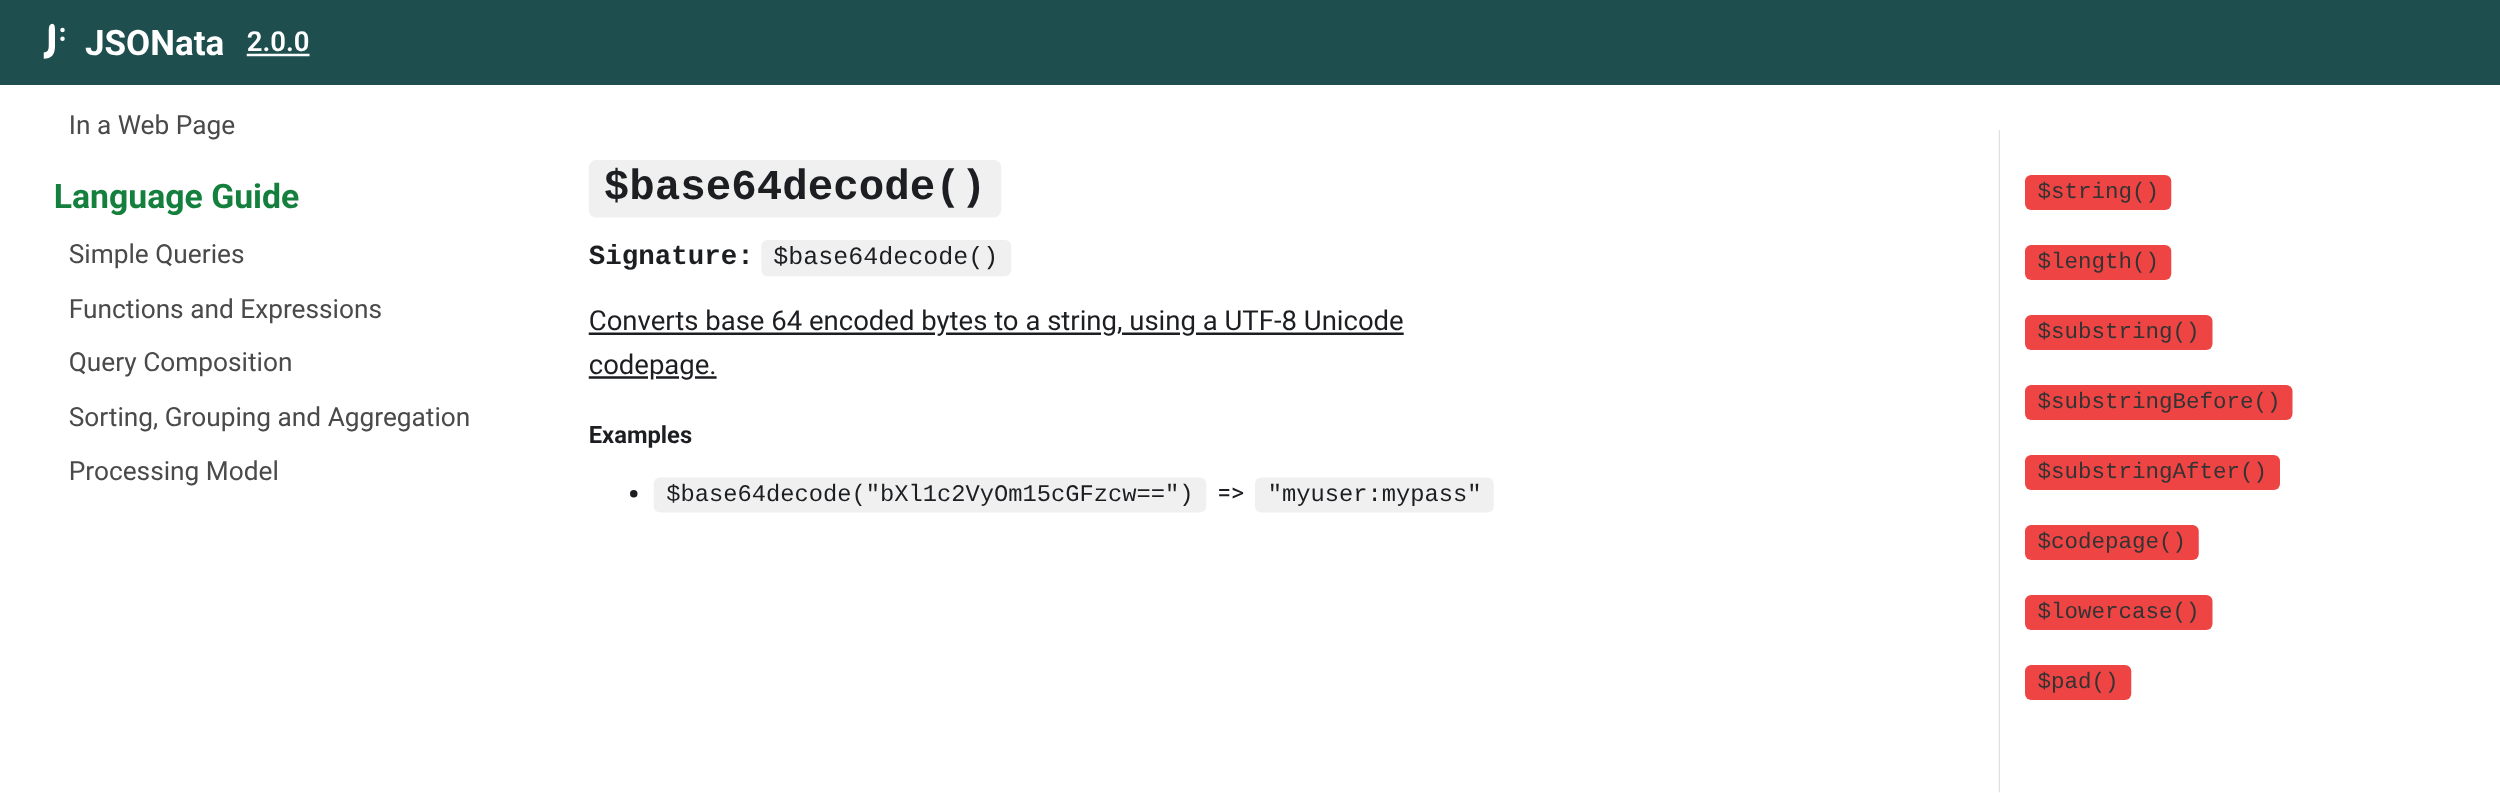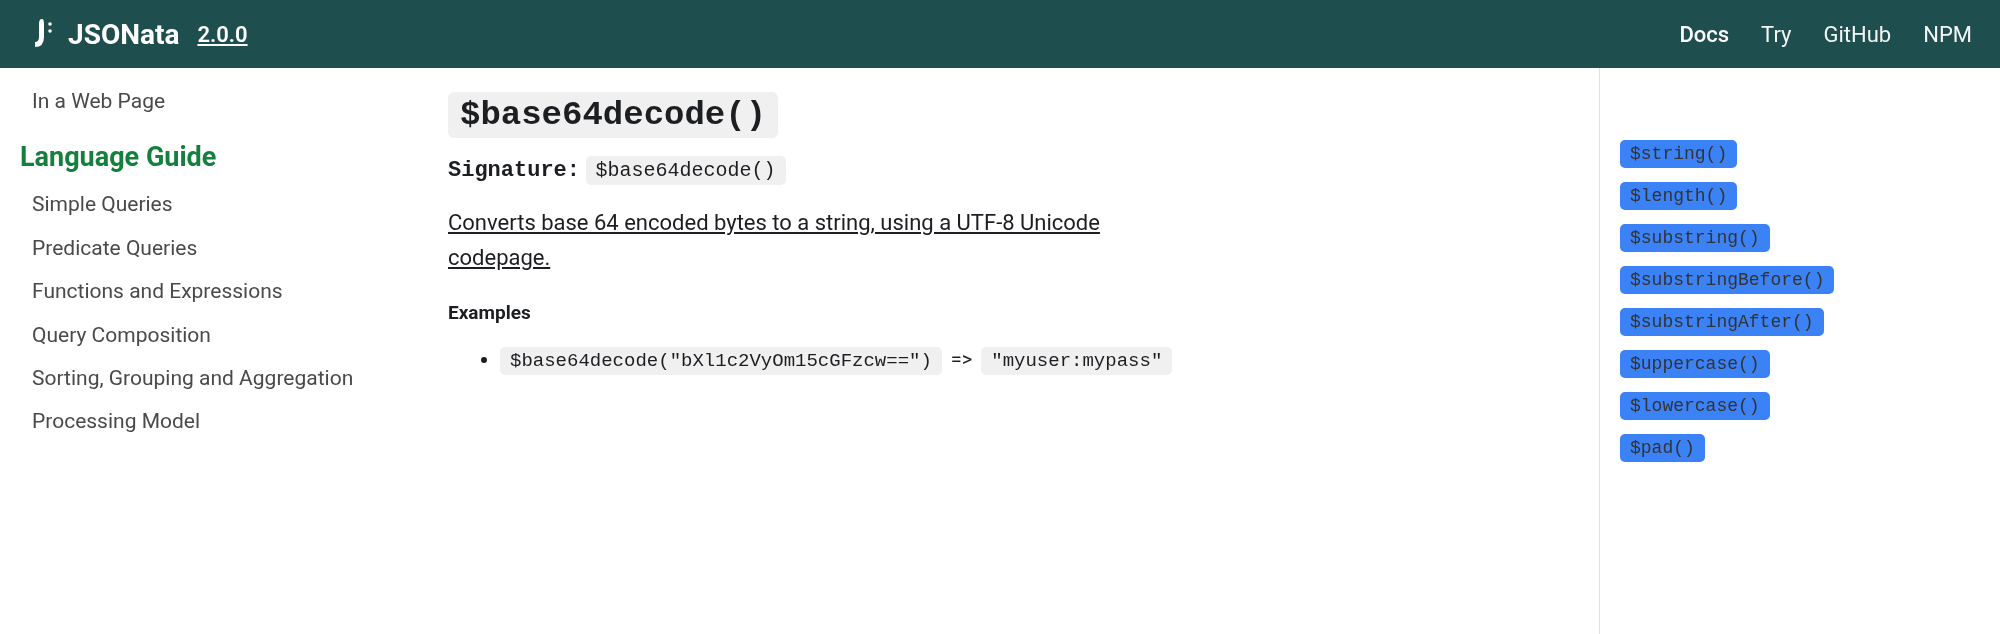--- a/index.html
+++ b/index.html
@@ -65,39 +65,41 @@
       opacity: 1;
     }
     .layout {
       display: flex;
       height: calc(634px - 68px);
     }
     .sidebar {
       width: 400px;
       padding: 12px 0 0 20px;
       overflow: hidden;
+      margin-left: 23px;
     }
     .sidebar-item {
       color: #4a4a4a;
       font-size: 21px;
       padding: 7px 12px;
       cursor: pointer;
       line-height: 1.4;
     }
     .sidebar-heading {
       color: #15803d;
       font-size: 27px;
       font-weight: 700;
       padding: 18px 0 10px 0;
     }
     .main {
       flex: 1;
       padding: 24px 48px 0 48px;
       border-right: 1px solid #e0e0e0;
       overflow: hidden;
+      margin-top: 36px;
     }
     .func-title {
       font-size: 34px;
       font-weight: 700;
       font-family: SFMono-Regular, Consolas, "Liberation Mono", Menlo, monospace;
       background: #f0f0f0;
       padding: 4px 12px;
       border-radius: 6px;
       display: inline-block;
       margin-bottom: 18px;
@@ -144,26 +146,26 @@
     .arrow {
       padding: 0 4px;
     }
     .toc {
       width: 400px;
       padding: 72px 0 0 20px;
       overflow: hidden;
     }
     .toc-item {
       display: inline-block;
-      background: #3b82f6;
+      background: #ef4444;
       font-family: SFMono-Regular, Consolas, "Liberation Mono", Menlo, monospace;
       font-size: 18px;
       padding: 4px 10px;
       border-radius: 5px;
-      margin-bottom: 14px;
+      margin-bottom: 28px;
       cursor: pointer;
       color: #333;
     }
     .toc-row {
       display: block;
     }
   </style>
 </head>
 <body>
 
@@ -174,35 +176,28 @@
         <svg viewBox="0 0 28 38" width="28" height="38">
           <path d="M 14 4 Q 16 4 16 9 L 16 22 Q 16 32 7 32 L 7 27 Q 11 27 11 22 L 11 9 Q 11 4 14 4 Z" fill="#fff"></path>
           <circle cx="22" cy="9" r="1.8" fill="#fff"></circle>
           <circle cx="22" cy="16" r="1.8" fill="#fff"></circle>
         </svg>
       </span>
       <span class="logo-text">JSONata</span>
     </div>
     <span class="version">2.0.0</span>
   </div>
-  <div class="header-nav">
-    <span class="nav-link active">Docs</span>
-    <span class="nav-link">Try</span>
-    <span class="nav-link">GitHub</span>
-    <span class="nav-link">NPM</span>
-  </div>
 </div>
 
 <div class="layout">
 
   <div class="sidebar">
     <div class="sidebar-item">In a Web Page</div>
     <div class="sidebar-heading">Language Guide</div>
     <div class="sidebar-item">Simple Queries</div>
-    <div class="sidebar-item">Predicate Queries</div>
     <div class="sidebar-item">Functions and Expressions</div>
     <div class="sidebar-item">Query Composition</div>
     <div class="sidebar-item">Sorting, Grouping and Aggregation</div>
     <div class="sidebar-item">Processing Model</div>
   </div>
 
   <div class="main">
     <div>
       <span class="func-title">$base64decode()</span>
     </div>
@@ -220,18 +215,18 @@
       </li>
     </ul>
   </div>
 
   <div class="toc">
     <span class="toc-row"><span class="toc-item">$string()</span></span>
     <span class="toc-row"><span class="toc-item">$length()</span></span>
     <span class="toc-row"><span class="toc-item">$substring()</span></span>
     <span class="toc-row"><span class="toc-item">$substringBefore()</span></span>
     <span class="toc-row"><span class="toc-item">$substringAfter()</span></span>
-    <span class="toc-row"><span class="toc-item">$uppercase()</span></span>
+    <span class="toc-row"><span class="toc-item">$codepage()</span></span>
     <span class="toc-row"><span class="toc-item">$lowercase()</span></span>
     <span class="toc-row"><span class="toc-item">$pad()</span></span>
   </div>
 
 </div>
 
 </body></html>

